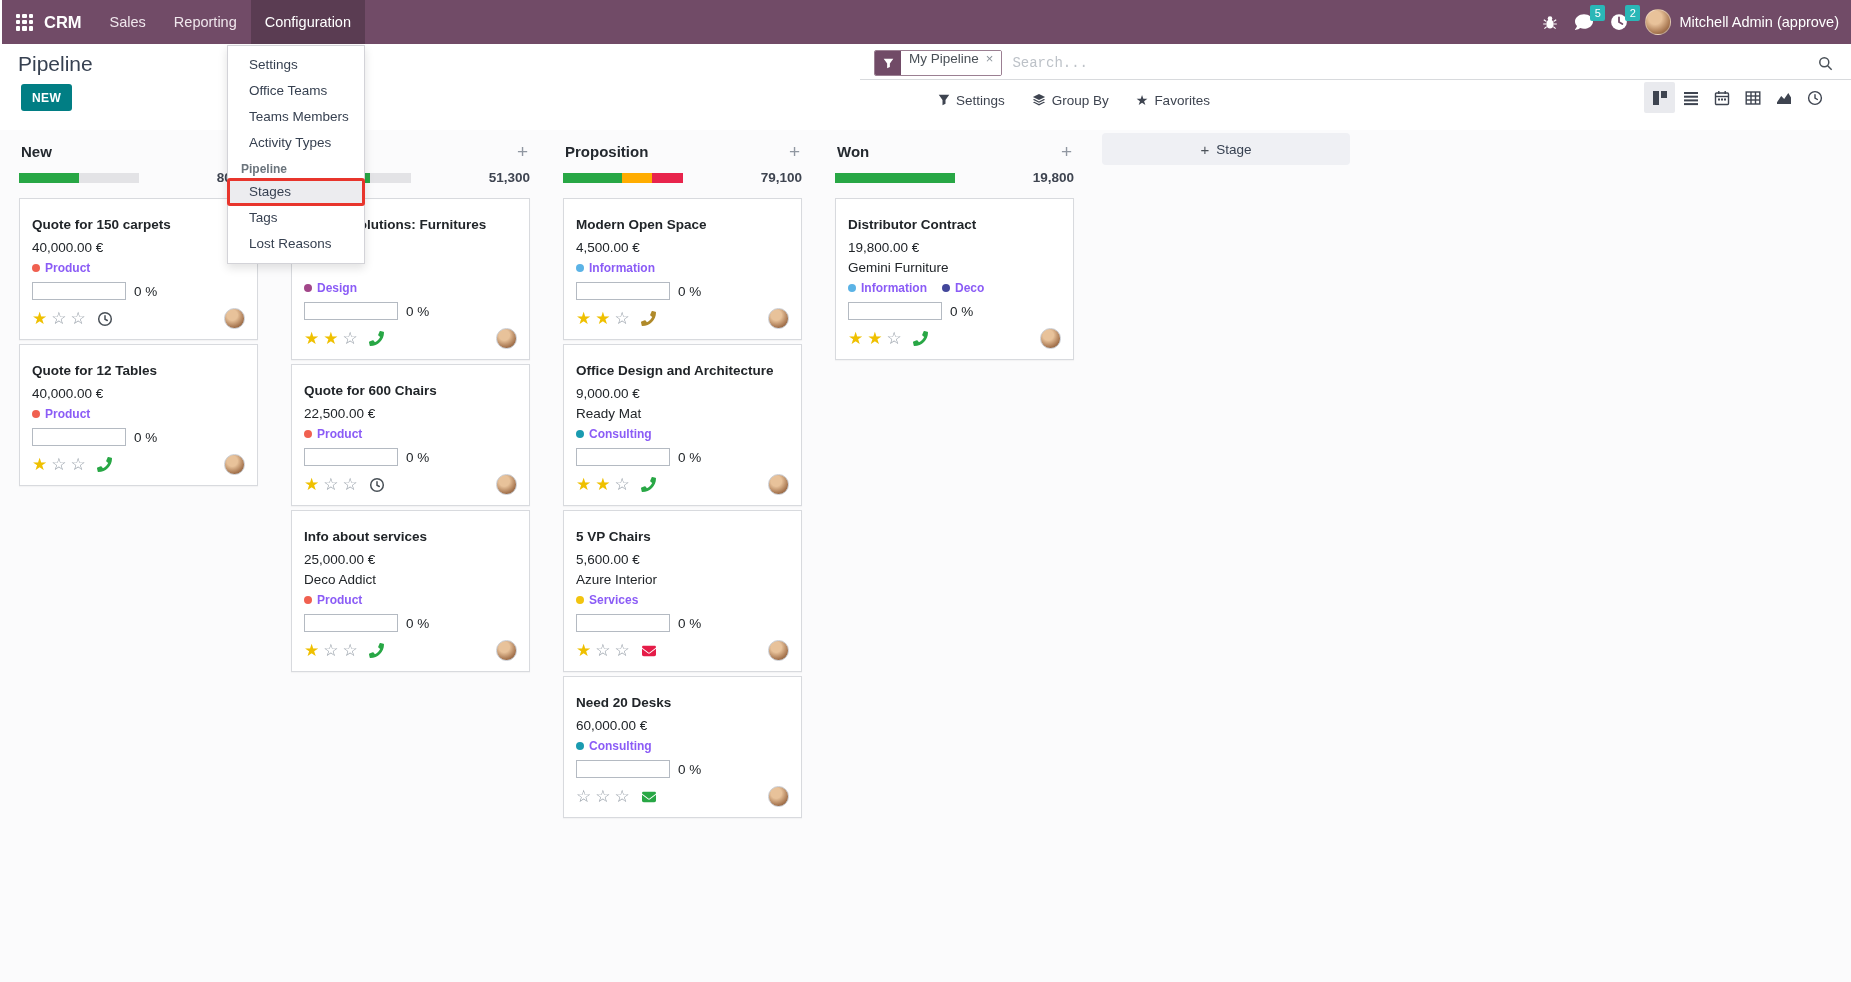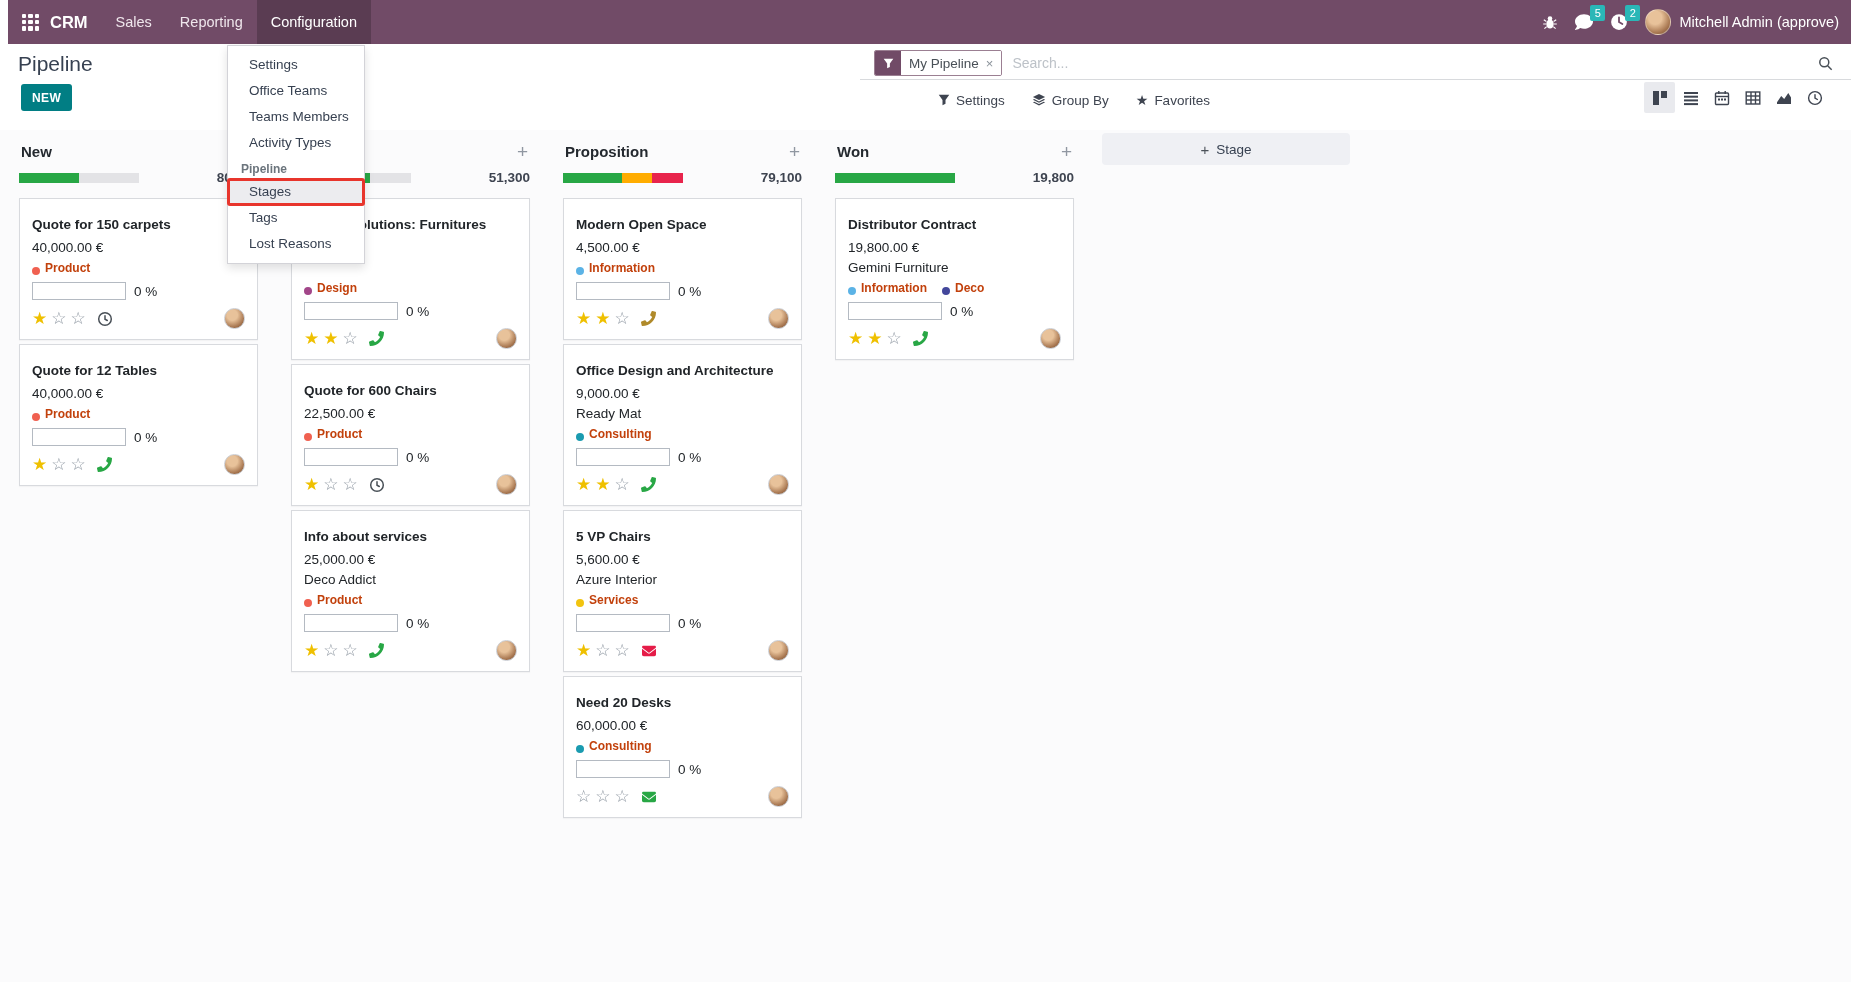--- a/index.html
+++ b/index.html
@@ -2,21 +2,21 @@
 <html><head>
 <meta charset="utf-8">
 <style>
   * { box-sizing: border-box; margin: 0; padding: 0; }
   html,body { width:1851px; height:982px; }
   body {
     font-family: "Liberation Sans", sans-serif;
     background:#fff; position:relative; overflow:hidden; color:#212529;
   }
   
-  .navbar { position:absolute; top:0; left:8px; right:0; height:44px; background:#714b67;
+  .navbar { position:absolute; top:0; left:2px; right:0; height:44px; background:#714b67;
     display:flex; align-items:center; color:#fff; }
   .apps-icon { margin-left:14px; width:17px; height:17px; display:grid;
     grid-template-columns:repeat(3,1fr); gap:2px; cursor:pointer; }
   .apps-icon span { background:#fff; border-radius:1px; }
   .nav-app { font-weight:700; font-size:16.5px; margin-left:11px; margin-right:14px; cursor:pointer; }
   .nav-item { padding:0 14px; height:44px; display:flex; align-items:center;
     font-size:14.5px; color:#f0e7ed; cursor:pointer; }
   .nav-item.active { background:rgba(0,0,0,.2); color:#fff; }
   .systray { margin-left:auto; display:flex; align-items:center; gap:17px; padding-right:12px; }
   .tray-icon { position:relative; display:flex; align-items:center; cursor:pointer; }
@@ -28,25 +28,25 @@
   .user-name { font-size:14.5px; }
 
   
   .control { position:absolute; top:44px; left:0; right:0; height:86px; background:#fff; }
   .page-title { position:absolute; left:18px; top:8px; font-size:21px; color:#374151; }
   .searchbar { position:absolute; left:860px; right:0; top:3px; height:33px;
     border-bottom:1px solid #d8dadd; display:flex; align-items:center; }
   .facet { display:flex; align-items:stretch; margin-left:14px; border:1px solid #9b7f92;
     border-radius:2px; overflow:hidden; height:26px; cursor:pointer; }
   .facet-icon { background:#714b67; width:26px; display:flex; align-items:center; justify-content:center; }
-  .facet-body { background:#fff; display:flex; align-items:center; gap:7px; padding:0 8px;
+  .facet-body { background:#fff; display:flex; align-items:flex-start; gap:7px; padding:0 8px;
     font-size:13.5px; color:#495057; }
   .facet-remove { color:#8a929a; font-size:13px; cursor:pointer; }
   .search-input { flex:1; border:none; outline:none; margin-left:10px; font-size:14px;
-    font-family:Liberation Sans, sans-serif; color:#495057; background:transparent; }
+    font-family:Liberation Mono, monospace; color:#495057; background:transparent; }
   .search-input::placeholder { color:#bdc2c8; }
   .search-glass { margin-right:18px; display:flex; cursor:pointer; }
   .new-btn { position:absolute; left:21px; top:40px; height:27px; padding:0 11px;
     background:#017e84; color:#fff; font-weight:700; font-size:12px; letter-spacing:.4px;
     border:none; border-radius:3px; cursor:pointer; font-family:"Liberation Sans",sans-serif; }
   .filter-row { position:absolute; left:938px; top:42px; height:28px; display:flex;
     align-items:center; gap:27px; font-size:13.5px; color:#3e4450; }
   .fr-btn { display:flex; align-items:center; gap:6px; cursor:pointer; font-weight:500; }
   .fav-star { font-size:14px; color:#3e4450; }
   .view-switcher { position:absolute; right:21px; top:38px; display:flex; }
@@ -63,21 +63,21 @@
   .plus { color:#9097a1; font-weight:400; font-size:19px; line-height:1; cursor:pointer; }
   .bar-row { display:flex; align-items:center; justify-content:space-between; margin:9px 0 13px; }
   .bar-track { width:120px; height:10px; background:#e3e3e6; display:flex; overflow:hidden; cursor:pointer; }
   .seg { display:block; height:100%; }
   .col-amount { font-size:13.5px; font-weight:700; color:#3e4450; }
   .card { background:#fff; border:1px solid #d8dade; margin-bottom:4px; padding:4px 12px 10px;
     box-shadow:0 1px 1px rgba(0,0,0,.03); cursor:pointer; }
   .card-title { font-size:13.5px; font-weight:700; color:#212529; margin:14px 0 8px; }
   .line { font-size:13.5px; color:#212529; min-height:17px; margin-bottom:3px; }
   .tag-row { display:flex; gap:15px; align-items:center; min-height:15px; margin:1px 0 7px; }
-  .tag { display:flex; align-items:flex-end; gap:5px; font-size:12px; font-weight:700; color:#c2410c; }
+  .tag { display:flex; align-items:center; gap:5px; font-size:12px; font-weight:700; color:#8b5cf6; }
   .dot { width:8px; height:8px; border-radius:50%; display:inline-block; }
   .prog-row { display:flex; align-items:center; gap:8px; margin-bottom:8px; }
   .prog-box { width:94px; height:18px; border:1px solid #b4bac2; background:#fff; }
   .pct { font-size:13.5px; }
   .foot { display:flex; align-items:center; }
   .stars { display:flex; align-items:center; }
   .star { font-size:17px; margin-right:4px; cursor:pointer; line-height:1; }
   .action-icon { margin-left:7px; display:flex; cursor:pointer; }
   .avatar { margin-left:auto; width:21px; height:21px; border-radius:50%;
     background: radial-gradient(circle at 38% 32%, #e8c29a 0 30%, #a5744e 70%, #6c4a2f);

